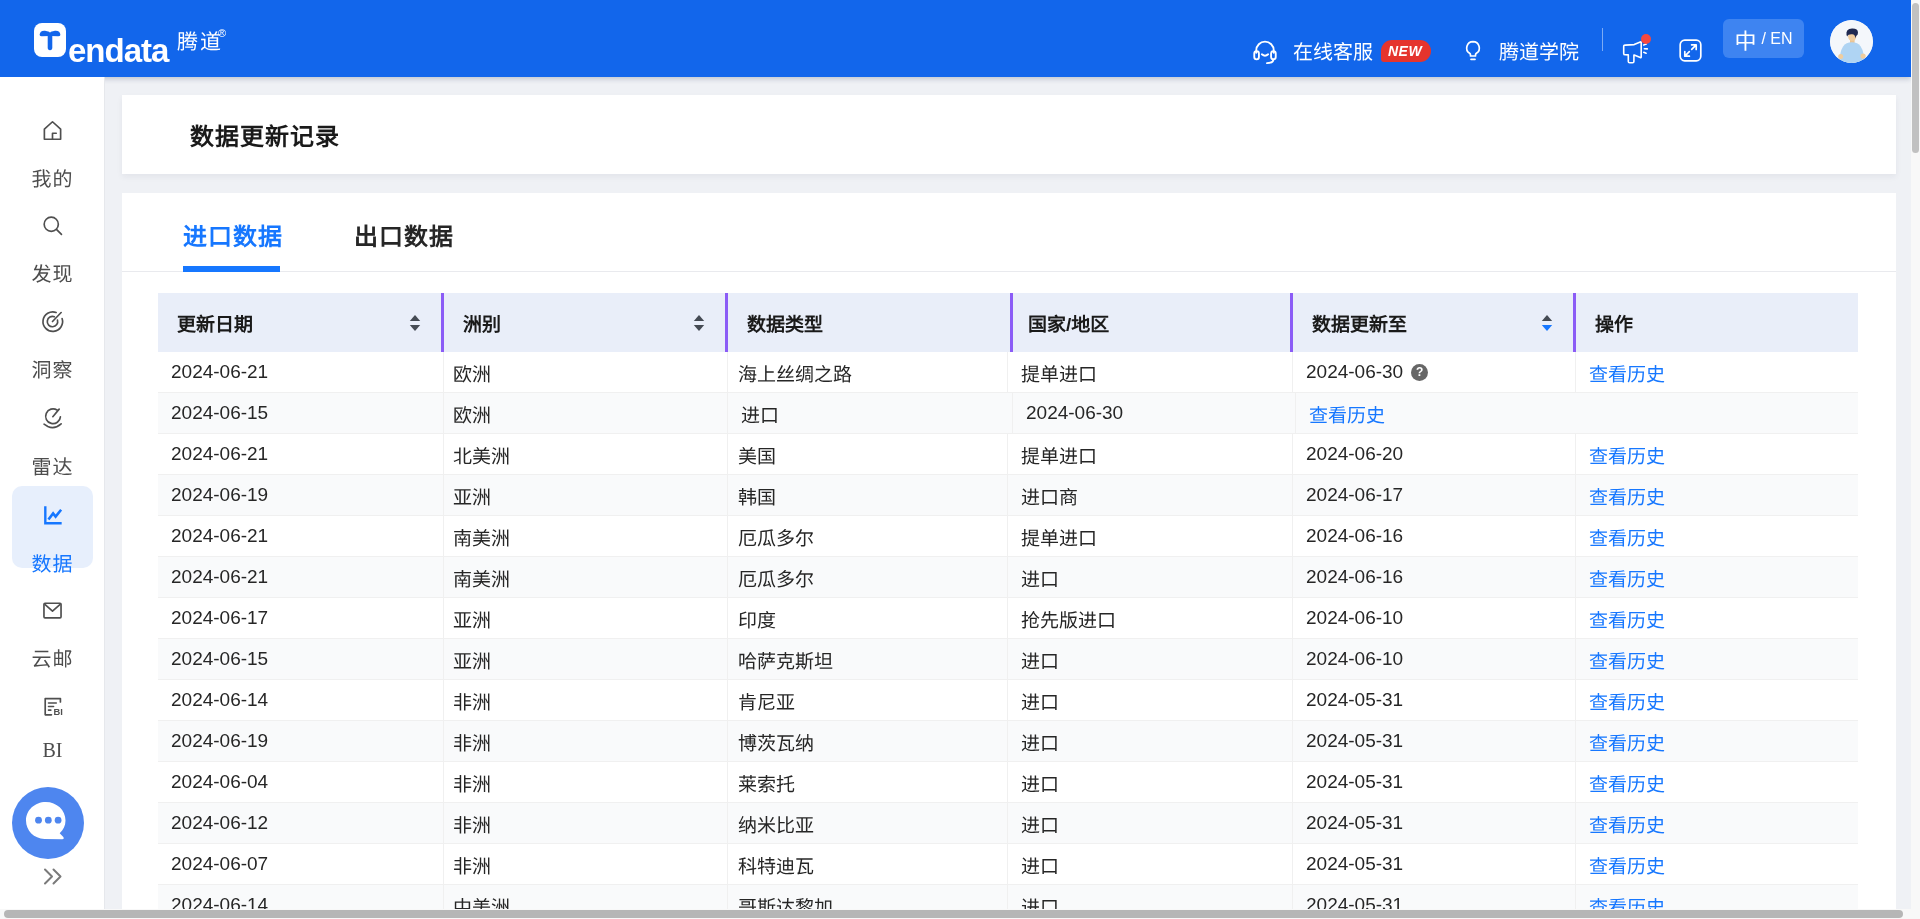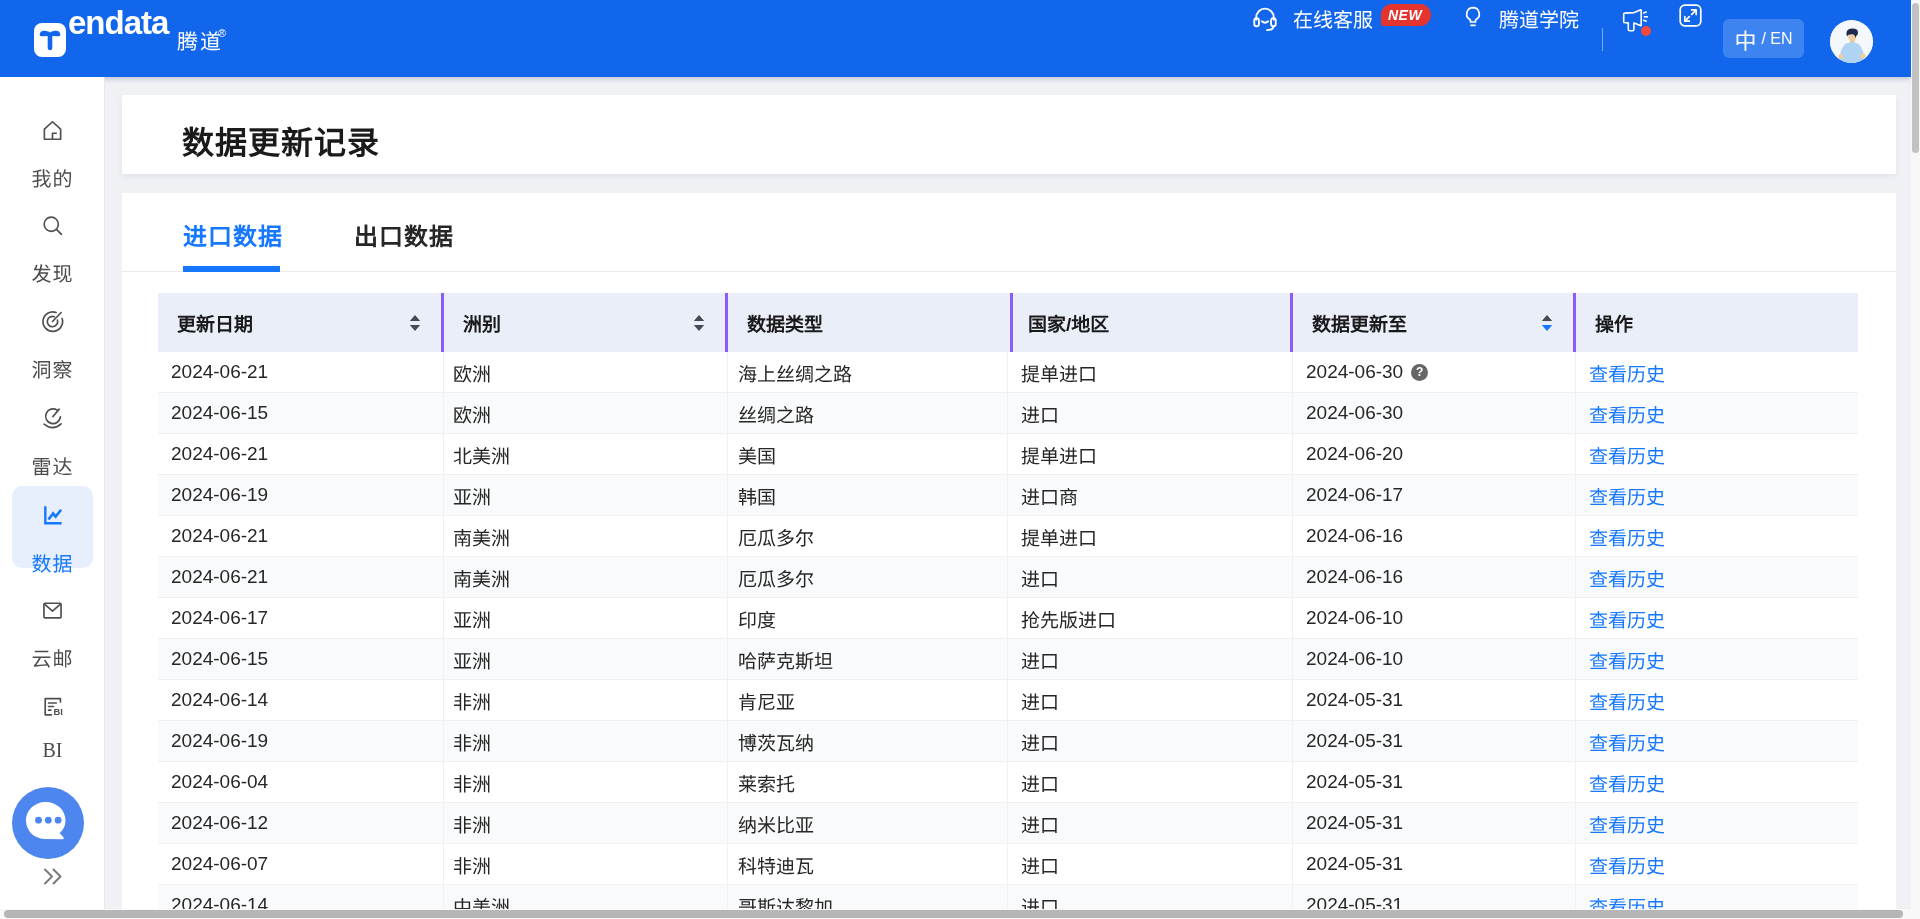--- a/index.html
+++ b/index.html
@@ -3,24 +3,24 @@
 <meta charset="UTF-8">
 <title>数据更新记录</title>
 <style>
   * { margin:0; padding:0; box-sizing:border-box; }
   html,body { width:1920px; height:919px; overflow:hidden; }
   body { font-family:"Liberation Sans",sans-serif; background:#EFF1F5; position:relative; }
 
   
   #top { position:absolute; left:0; top:0; width:1911px; height:77px; background:#1266EB; box-shadow:0 2px 5px rgba(25,45,80,.22); }
   #logo-box { position:absolute; left:34px; top:23px; }
-  #logo-endata { position:absolute; left:68px; top:6px; line-height:1; color:#fff; font-size:33px; font-weight:bold; letter-spacing:-1px; }
+  #logo-endata { position:absolute; left:68px; top:34px; line-height:1; color:#fff; font-size:33px; font-weight:bold; letter-spacing:-1px; }
   #logo-cn { position:absolute; left:177px; top:31px; line-height:1; color:#fff; font-size:21px; letter-spacing:2px; }
   #logo-r { position:absolute; left:218px; top:28px; line-height:1; color:#fff; font-size:11px; }
-  .hitem { position:absolute; top:4px; height:77px; display:flex; color:#fff; }
+  .hitem { position:absolute; top:12px; height:77px; display:flex; align-items:center; color:#fff; }
   #svc { left:1251px; }
   #svc .txt { font-size:20px; margin-left:14px; }
   #newbadge { margin-left:8px; background:#E5342D; color:#fff; font-style:italic; font-weight:bold; font-size:14px; height:22px; line-height:22px; padding:0 9px 0 7px; border-radius:11px 11px 11px 3px; letter-spacing:.5px; }
   #academy { left:1461px; }
   #academy .txt { font-size:20px; margin-left:14px; }
   #hdivider { position:absolute; left:1602px; top:28px; width:1px; height:23px; background:rgba(255,255,255,.45); }
   #megaph { left:1620px; }
   #megaph .dot { position:absolute; left:21px; top:22px; width:10px; height:10px; border-radius:50%; background:#F5483F; }
   #expand { left:1679px; }
   #langbtn { position:absolute; left:1723px; top:19px; width:81px; height:39px; background:#3E84F1; border-radius:6px; color:#fff; display:flex; align-items:center; justify-content:center; }
@@ -39,21 +39,21 @@
   .sitem { position:absolute; left:0; width:105px; text-align:center; }
   .sitem .lbl { display:block; margin-top:20px; font-size:20px; color:#4D4D4D; letter-spacing:1px;font-family:Liberation Serif, serif; }
   .sitem svg { display:block; margin:0 auto; }
   #act-box { position:absolute; left:12px; top:409px; width:81px; height:82px; background:#E7EFFC; border-radius:10px; }
   .sitem.active .lbl { color:#1677FF; }
   #chatbtn { position:absolute; left:12px; top:710px; width:72px; height:72px; }
   #collapse { position:absolute; left:43px; top:791px; }
 
   
   #card1 { position:absolute; left:122px; top:95px; width:1774px; height:79px; background:#fff; box-shadow:0 3px 6px rgba(31,41,61,.06); }
-  #card1 h1 { position:absolute; left:60px; top:22px; font-size:32px; font-weight:bold; color:#1A1A1A; letter-spacing:1px; }
+  #card1 h1 { position:absolute; left:68px; top:22px; font-size:24px; font-weight:bold; color:#1A1A1A; letter-spacing:1px; }
   #card2 { position:absolute; left:122px; top:193px; width:1774px; height:726px; background:#fff; }
   #tabs { position:absolute; left:0; top:0; width:1774px; height:79px; border-bottom:1px solid #E9EAEE; }
   .tab { position:absolute; top:24px; font-size:24px; font-weight:600; letter-spacing:1px; }
   #tab1 { left:61px; color:#1677FF;text-align:center; }
   #tab2 { left:232px; color:#262626; }
   #inkbar { position:absolute; left:61px; top:73px; width:97px; height:6px; background:#1677FF; }
 
   
   #tbl { position:absolute; left:36px; top:100px; width:1700px; }
   .trow { display:flex; width:1700px; }
@@ -253,21 +253,20 @@
         <div class="dcell c3">海上丝绸之路</div>
         <div class="dcell c4">提单进口</div>
         <div class="dcell c5">2024-06-30<span class="qmark">?</span></div>
         <div class="dcell c6">
           <span class="link">查看历史</span>
         </div>
       </div>
     <div class="trow drow alt">
         <div class="dcell c1">2024-06-15</div>
         <div class="dcell c2">欧洲</div>
-        <div class="dcell c3">丝绸之路</div>
         <div class="dcell c4">进口</div>
         <div class="dcell c5">2024-06-30</div>
         <div class="dcell c6">
           <span class="link">查看历史</span>
         </div>
       </div>
     <div class="trow drow">
         <div class="dcell c1">2024-06-21</div>
         <div class="dcell c2">北美洲</div>
         <div class="dcell c3">美国</div>

